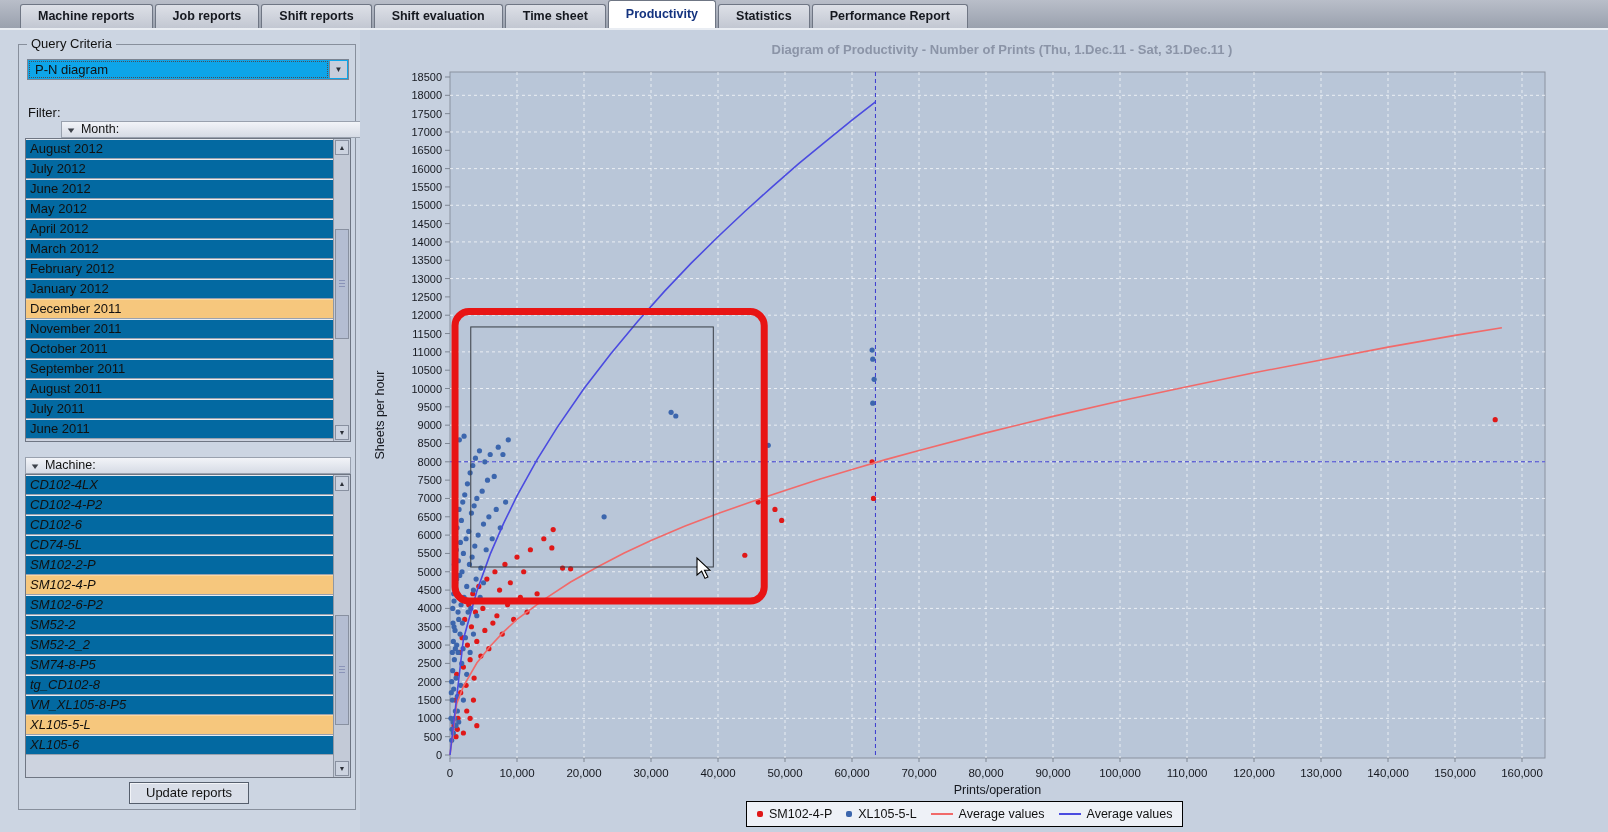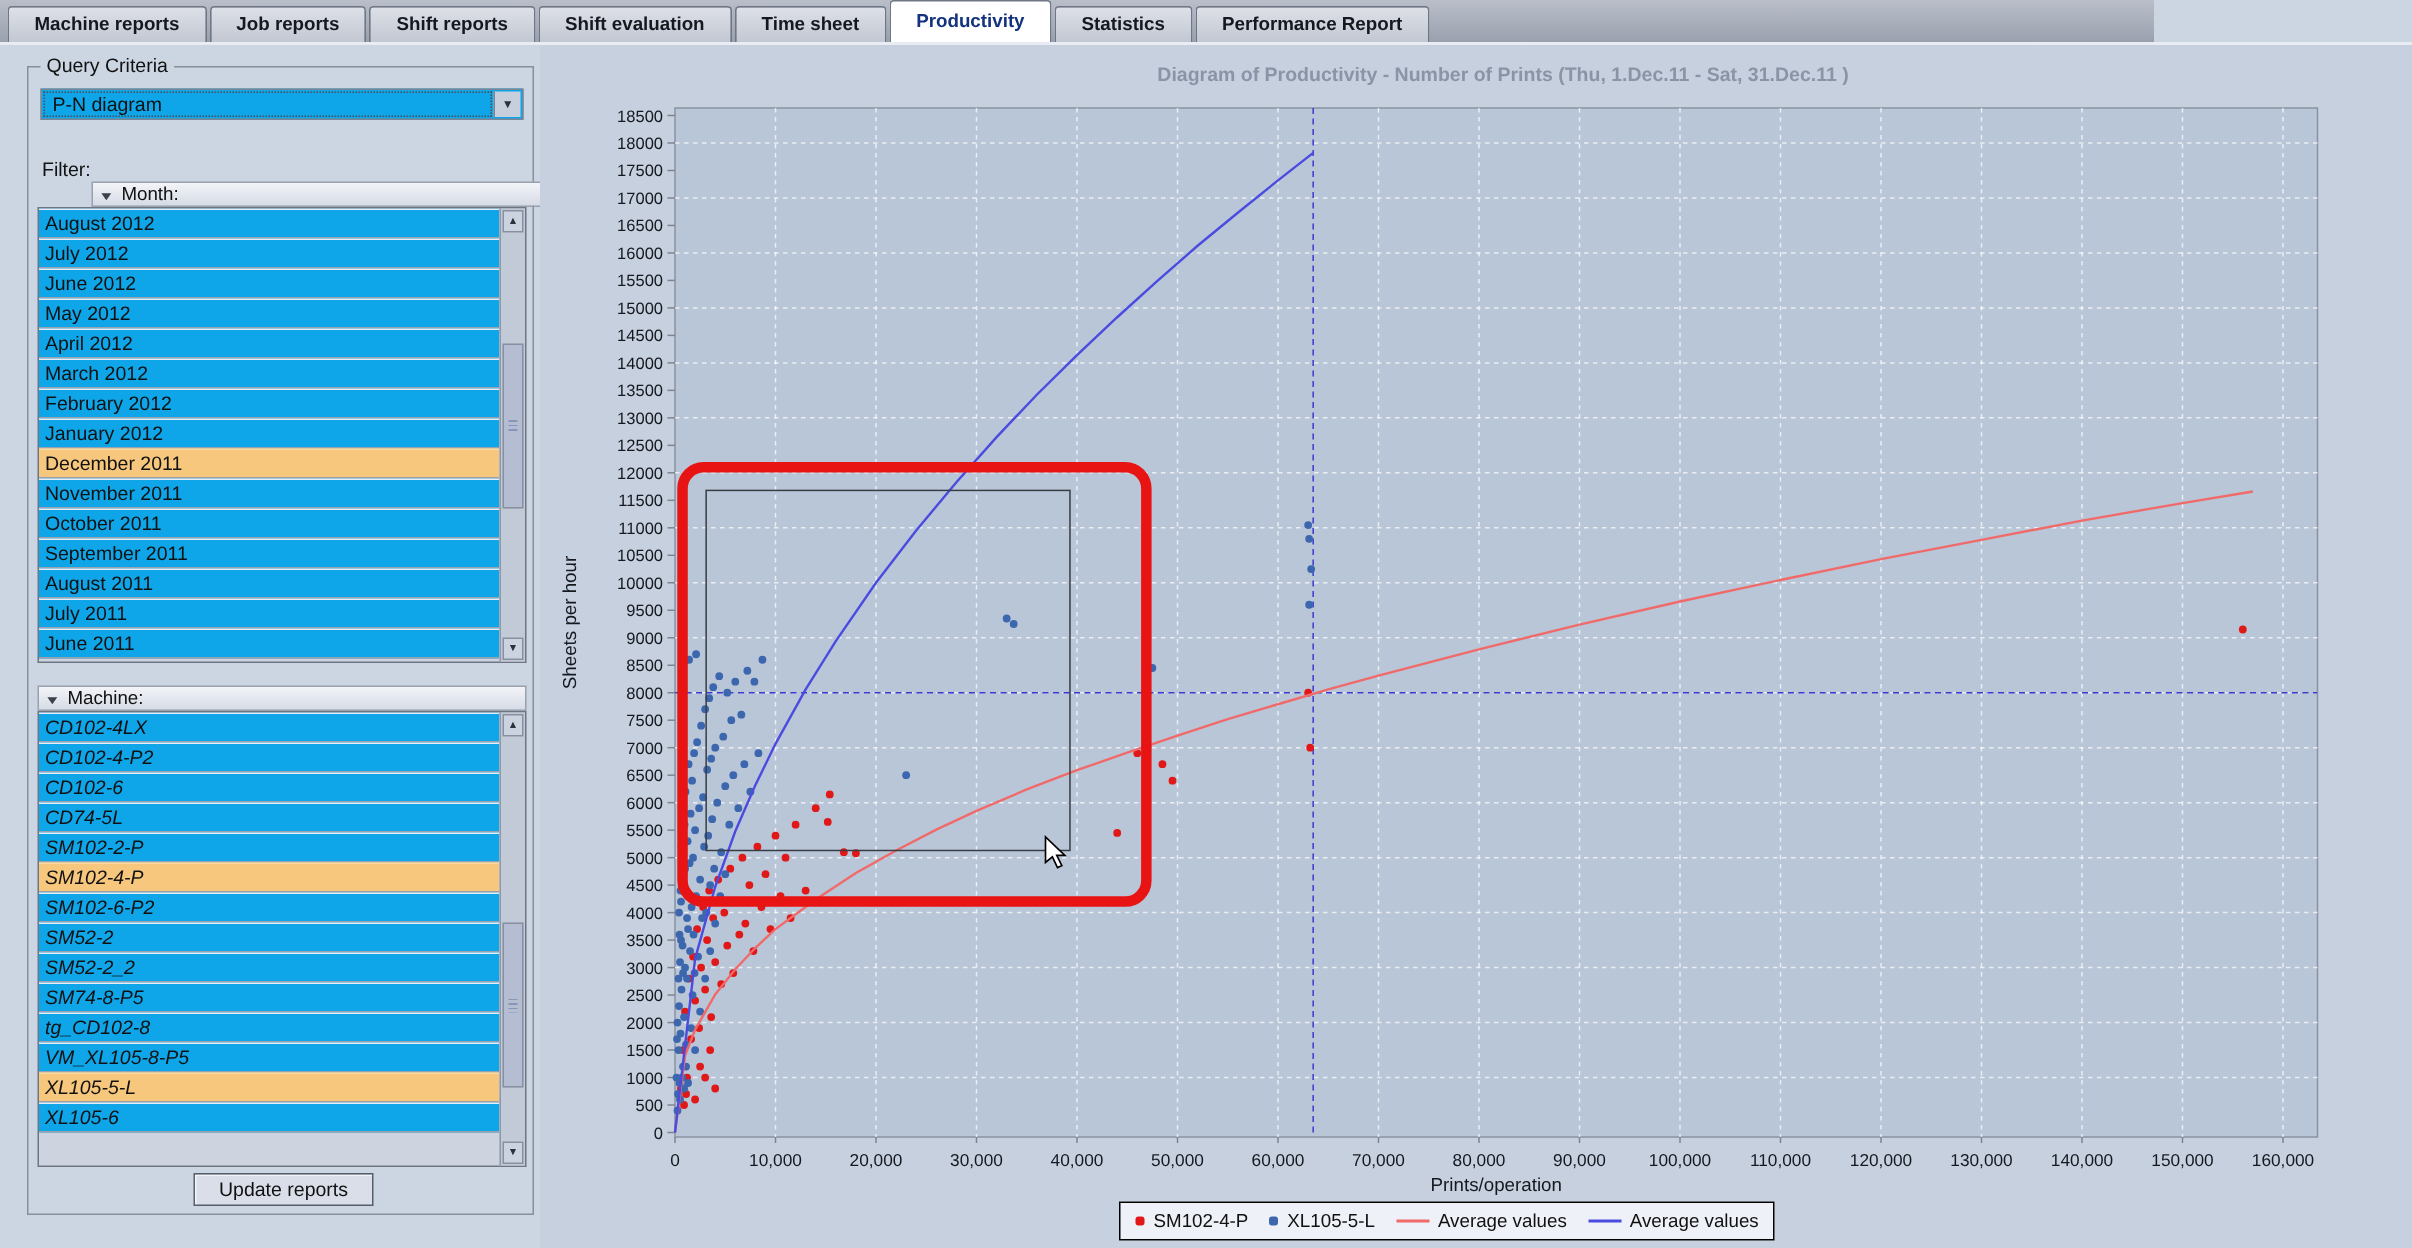--- a/index.html
+++ b/index.html
@@ -1,21 +1,21 @@
 <!DOCTYPE html>
 <html><head>
 <meta charset="utf-8">
 <style>
   * { margin:0; padding:0; box-sizing:border-box; }
   html,body { width:1608px; height:832px; overflow:hidden; }
   body { font-family:"Liberation Sans", sans-serif; background:#ccd5e2; position:relative; }
 
   
-  .tabbar { position:absolute; left:0; top:0; width:1436px; height:28px;
-            background:linear-gradient(#b9bec9,#9aa1ae); display:flex; align-items:flex-end; padding-left:5px; }
+  .tabbar { position:absolute; left:0; top:0; width:1608px; height:28px;
+            background:linear-gradient(#b9bec9,#9aa1ae); display:flex; align-items:flex-end; padding-left:20px; }
   .tab { height:24px; line-height:22px; padding:0 17px; margin-right:2px;
          background:linear-gradient(#dde0e7,#c2c7d2); border:1px solid #6f7684; border-bottom:none;
          border-radius:3px 3px 0 0; font-size:12.5px; font-weight:bold; color:#15181f; cursor:default; }
   .tab.active { background:#ffffff; color:#14337f; height:28px; line-height:26px; position:relative; z-index:3; }
   .content-top-line { position:absolute; left:0; top:28px; width:1608px; height:2px; background:#e9edf3; }
 
   
   .groupbox { position:absolute; left:18px; top:44px; width:338px; height:766px;
               border:1px solid #878f9c; background:#ccd5e2; }
   .groupbox-title { position:absolute; left:8px; top:-9px; padding:0 4px; background:#ccd5e2;
@@ -27,21 +27,21 @@
                 padding-left:5px; outline:1px dotted #4a4f58; }
   .combo-btn { position:absolute; right:1px; top:1px; bottom:1px; width:18px; background:#c7cedc;
                border-left:1px solid #7c8492; text-align:center; font-size:8px; color:#2c3038; line-height:18px; }
   .sect-header { position:absolute; left:6px; width:326px; height:17px;
                  background:linear-gradient(#f2f4f8,#d6dbe5); border:1px solid #99a1ae;
                  font-size:12.5px; color:#111; line-height:15px; padding-left:5px; }
   .sect-header .tri { display:inline-block; font-size:8px; color:#3c414a; margin-right:6px; transform:scaleX(1.4); }
   .listbox { position:absolute; left:6px; width:326px; border:1px solid #6f7683; background:#cdd3df; }
   .list-rows { position:absolute; left:0; top:0; right:17px; bottom:0; overflow:hidden; }
   .list-item { height:20px; line-height:18px; padding-left:4px; font-size:13px; color:#111;
-               background:#0ea5e9; border-bottom:1px solid #99a1ae; border-top:1px solid #e8ecf2; }
+               background:#0369a1; border-bottom:1px solid #99a1ae; border-top:1px solid #e8ecf2; }
   .list-item.selected { background:#f6c77d; border-top-color:#fbd9a0; }
   .vscroll { position:absolute; right:0; top:0; bottom:0; width:17px; background:#c3cad7; border-left:1px solid #8f97a4; }
   .vs-btn { position:absolute; left:1px; right:1px; height:15px; background:#ccd3e0; border:1px solid #8890a0;
             font-size:7px; text-align:center; line-height:13px; color:#2c3038; }
   .vs-up { top:1px; } .vs-dn { bottom:1px; }
   .vs-thumb { position:absolute; left:1px; right:1px; background:#b4bdd2; border:1px solid #8890a0; }
   .vs-grip { position:absolute; left:3px; right:3px; top:50%; height:9px; margin-top:-4px;
              background:repeating-linear-gradient(180deg,#8a93b8 0 1px,transparent 1px 3px); }
   .update-btn { position:absolute; left:110px; top:737px; width:120px; height:22px; background:#d9dee8;
                 border:1px solid #555e6c; box-shadow:inset 1px 1px 0 #f2f4f8; font-size:13px; color:#111;

